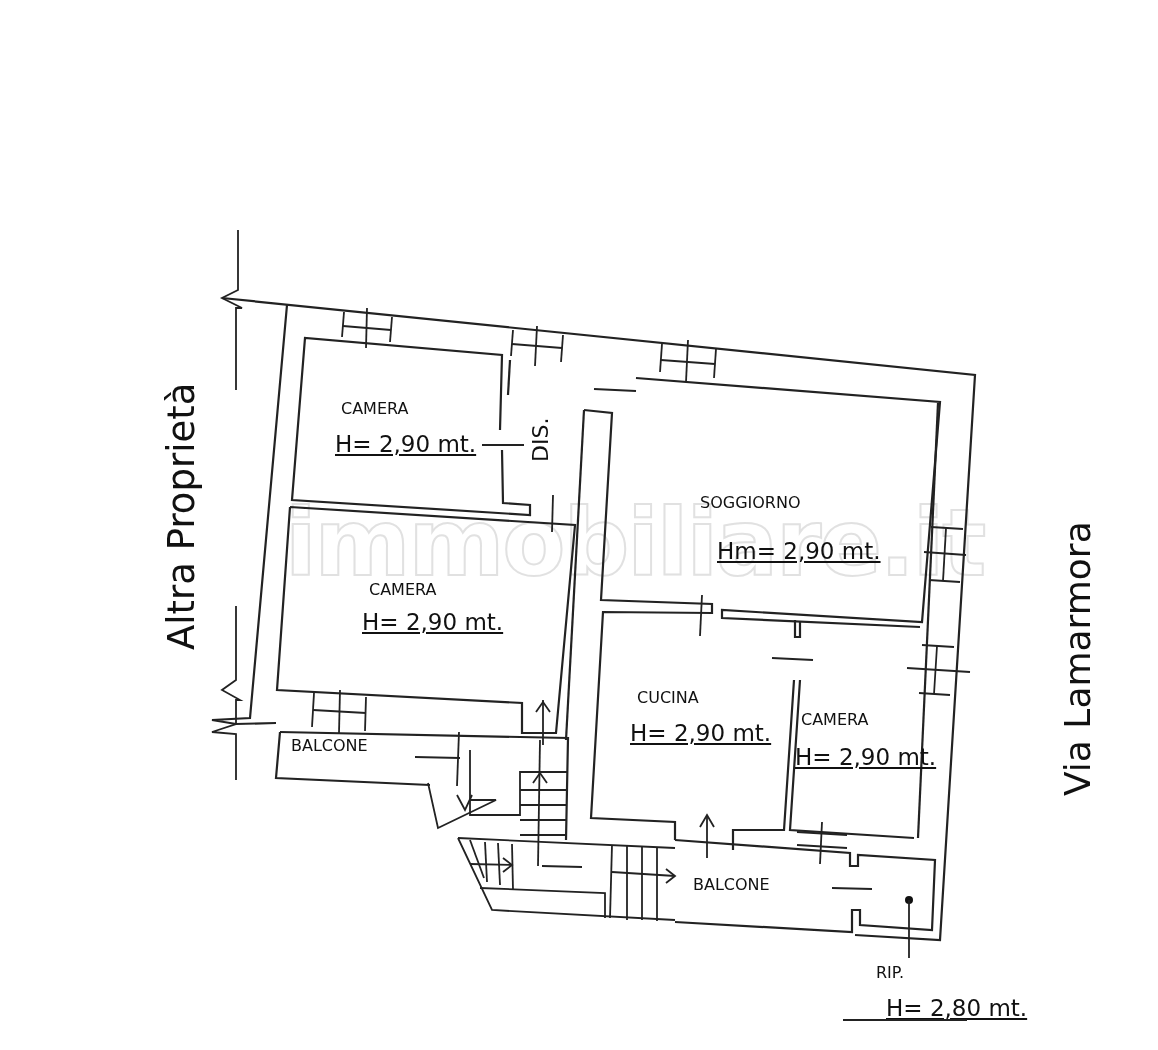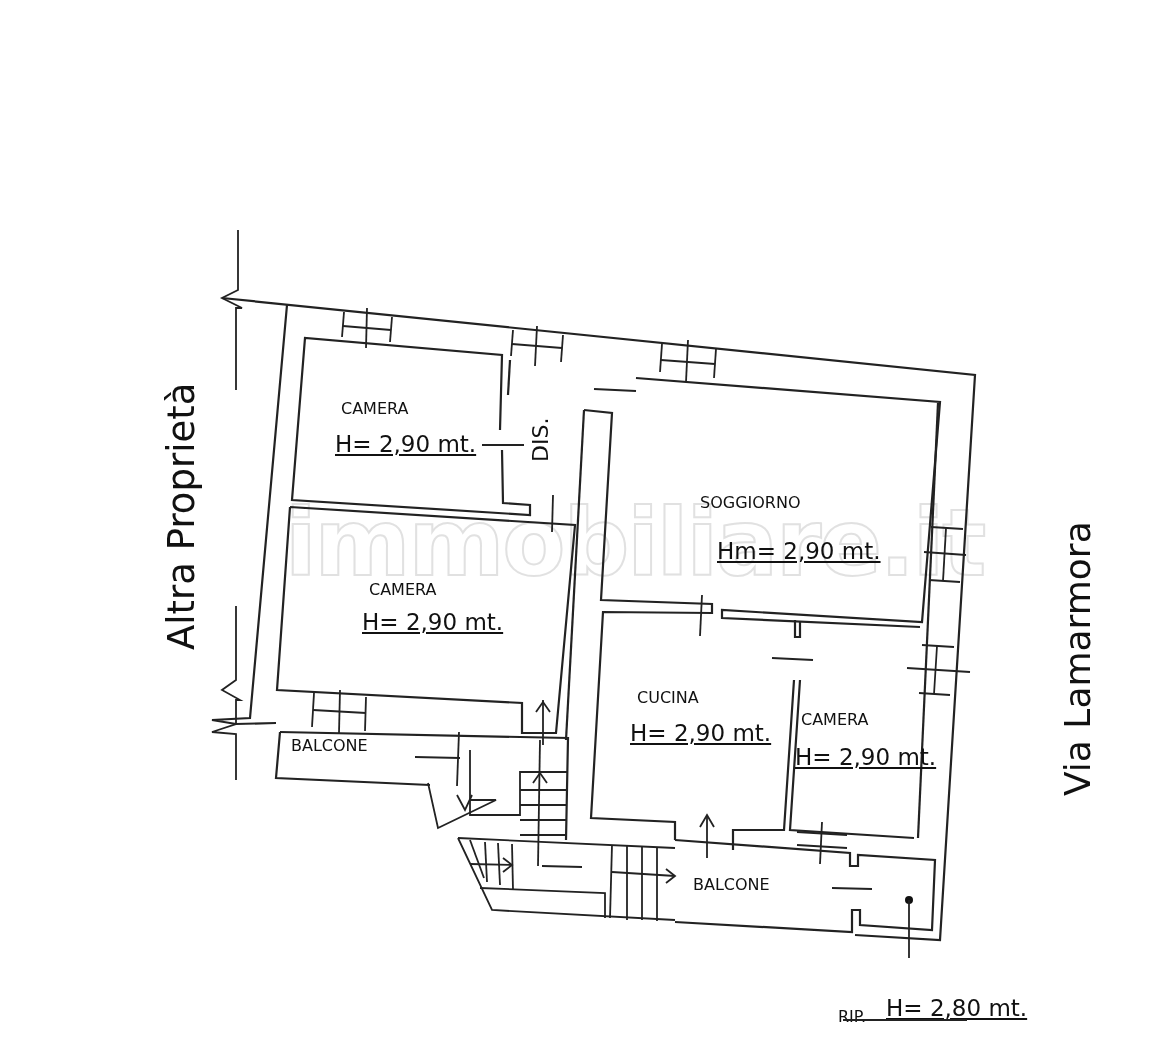--- a/index.html
+++ b/index.html
@@ -187,17 +187,17 @@
   <div class="lbl room" style="left:637px; top:690px;">CUCINA</div>
   <div class="lbl h" style="left:630px; top:722px;">H= 2,90 mt.</div>
 
   <div class="lbl room" style="left:801px; top:712px;">CAMERA</div>
   <div class="lbl h" style="left:795px; top:746px;">H= 2,90 mt.</div>
 
   <div class="lbl room" style="left:291px; top:738px;">BALCONE</div>
 
   <div class="lbl room" style="left:693px; top:877px;">BALCONE</div>
 
-  <div class="lbl room" style="left:838px; top:965px;margin-top:44px;">RIP.</div>
+  <div class="lbl room" style="left:876px; top:965px;">RIP.</div>
   <div class="lbl h" style="left:846px; top:997px;margin-left:40px;">H= 2,80 mt.</div>
   <div class="rip-line"></div>
 
 </div>
 
 </body></html>

